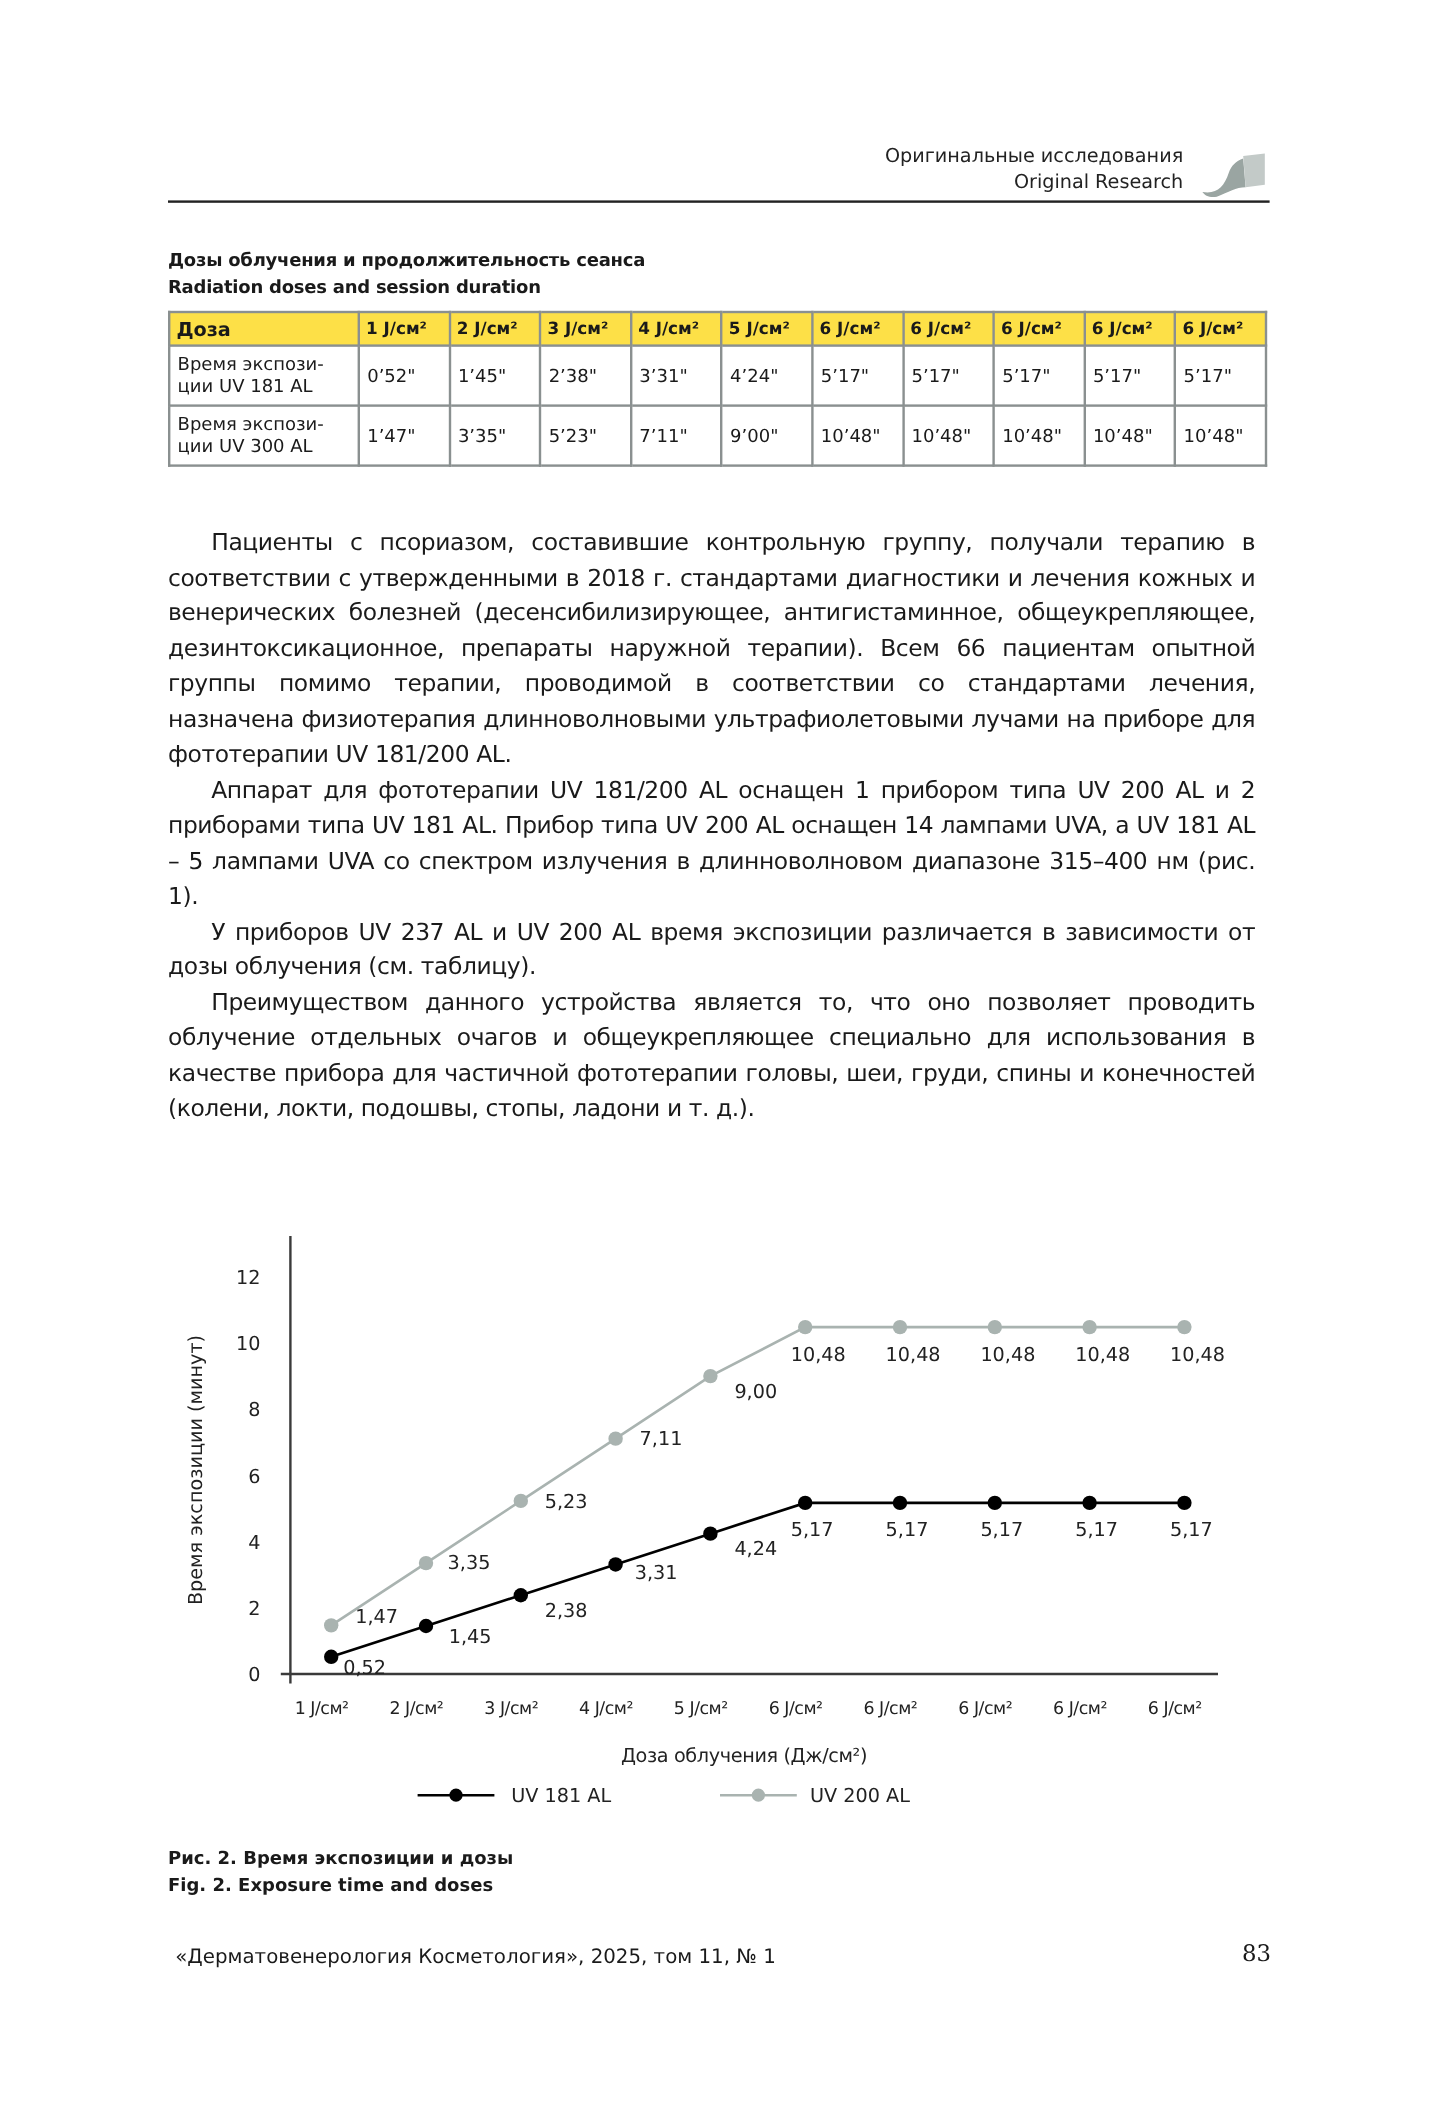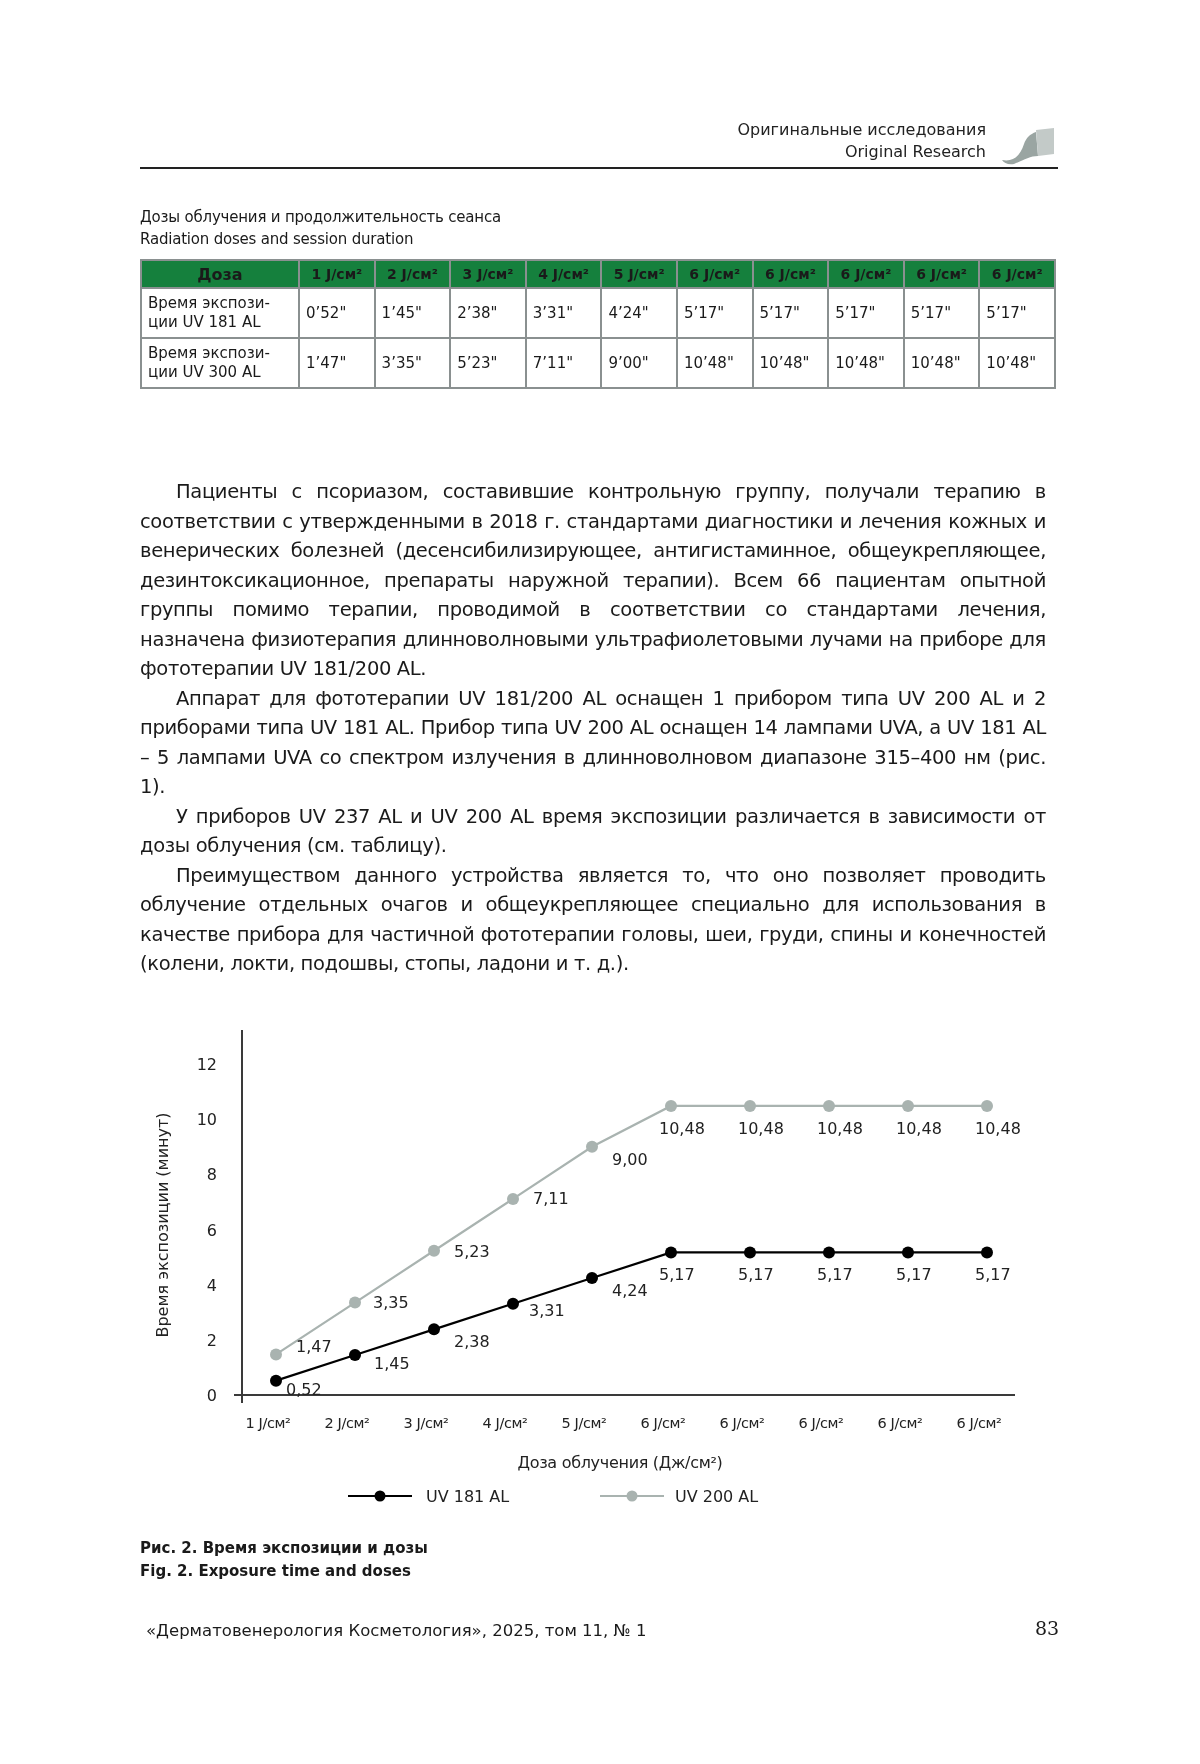--- a/index.html
+++ b/index.html
@@ -6,34 +6,34 @@
   body { width: 1200px; height: 1764px; position: relative; overflow: hidden;
          font-family: "DejaVu Sans", sans-serif; color: #1a1a1a; }
   .abs { position: absolute; }
   
   .hdr { right: 214px; text-align: right; font-size: 16px; line-height: 21px; color: #222; }
   .hdr1 { top: 119px; }
   .hdr2 { top: 141px; text-align: center; }
   .hdr-rule { left: 140px; top: 167px; width: 918px; height: 2px; background: #222; }
   .hdr-icon { left: 1000px; top: 126px; width: 56px; height: 40px; }
   
-  .tbl-title { left: 140px; font-size: 15px; font-weight: normal; line-height: 21px; letter-spacing: -0.2px; }
+  .tbl-title { left: 140px; font-size: 15px; font-weight: bold; line-height: 21px; letter-spacing: -0.2px; }
   .tt1 { top: 207px; }
   .tt2 { top: 229px; }
   table.doses { position: absolute; left: 140px; top: 259px; width: 916px;
                 border-collapse: collapse; font-size: 15px; table-layout: fixed; }
   table.doses td, table.doses th { border: 2px solid #8a9090; padding: 0 6px; text-align: left; vertical-align: middle; }
-  table.doses th { background: #15803d; font-weight: bold; height: 26px; white-space: nowrap; font-size: 14px; padding: 0 5px; text-align: center; }
+  table.doses th { background: #fde047; font-weight: bold; height: 26px; white-space: nowrap; font-size: 14px; padding: 0 5px; }
   table.doses th.first { font-size: 16px; }
   table.doses td { height: 48px; font-size: 15px; }
   table.doses td.rowlabel { line-height: 19px; font-size: 15px; }
   col.c0 { width: 158px; }
   
   .body-text { left: 140px; top: 437px; width: 906px; font-size: 19.5px; line-height: 29.5px;
-               text-align: justify; letter-spacing: -0.35px; margin-top: 40px; }
+               text-align: justify; letter-spacing: -0.35px; }
   .body-text p { margin: 0; text-indent: 36px; }
   
   svg.chart { position: absolute; left: 0; top: 1000px; }
   .caption { left: 140px; font-size: 15px; font-weight: bold; line-height: 22px; }
   .cap1 { top: 1537px; }
   .cap2 { top: 1560px; }
   .footer { left: 146px; top: 1621px; font-size: 16.5px; }
   .pagenum { left: 1035px; top: 1617px; font-size: 19px; font-family: "DejaVu Serif", serif; }
 </style>
 </head>

